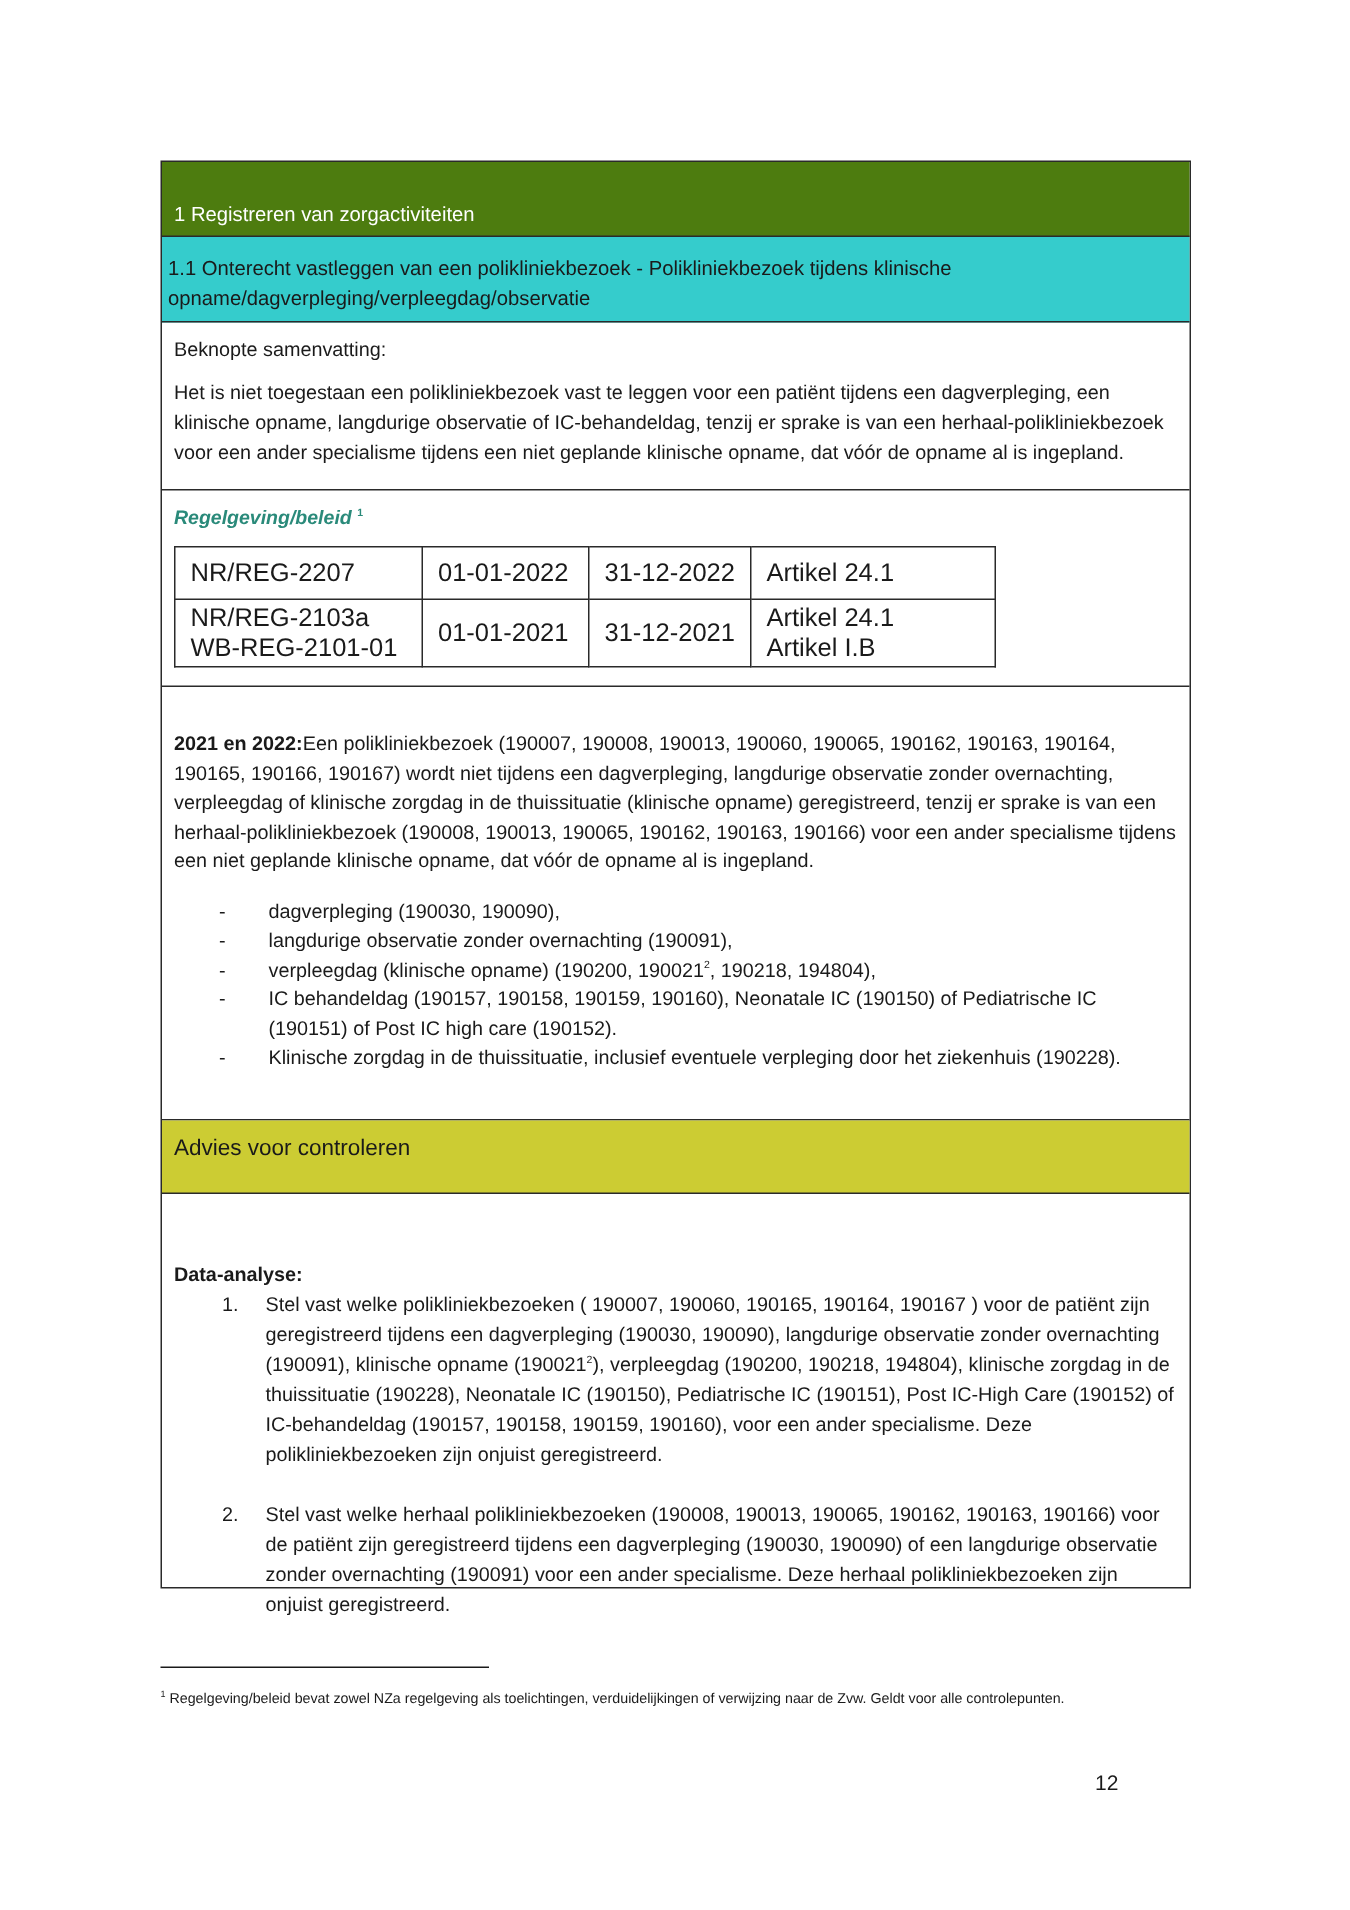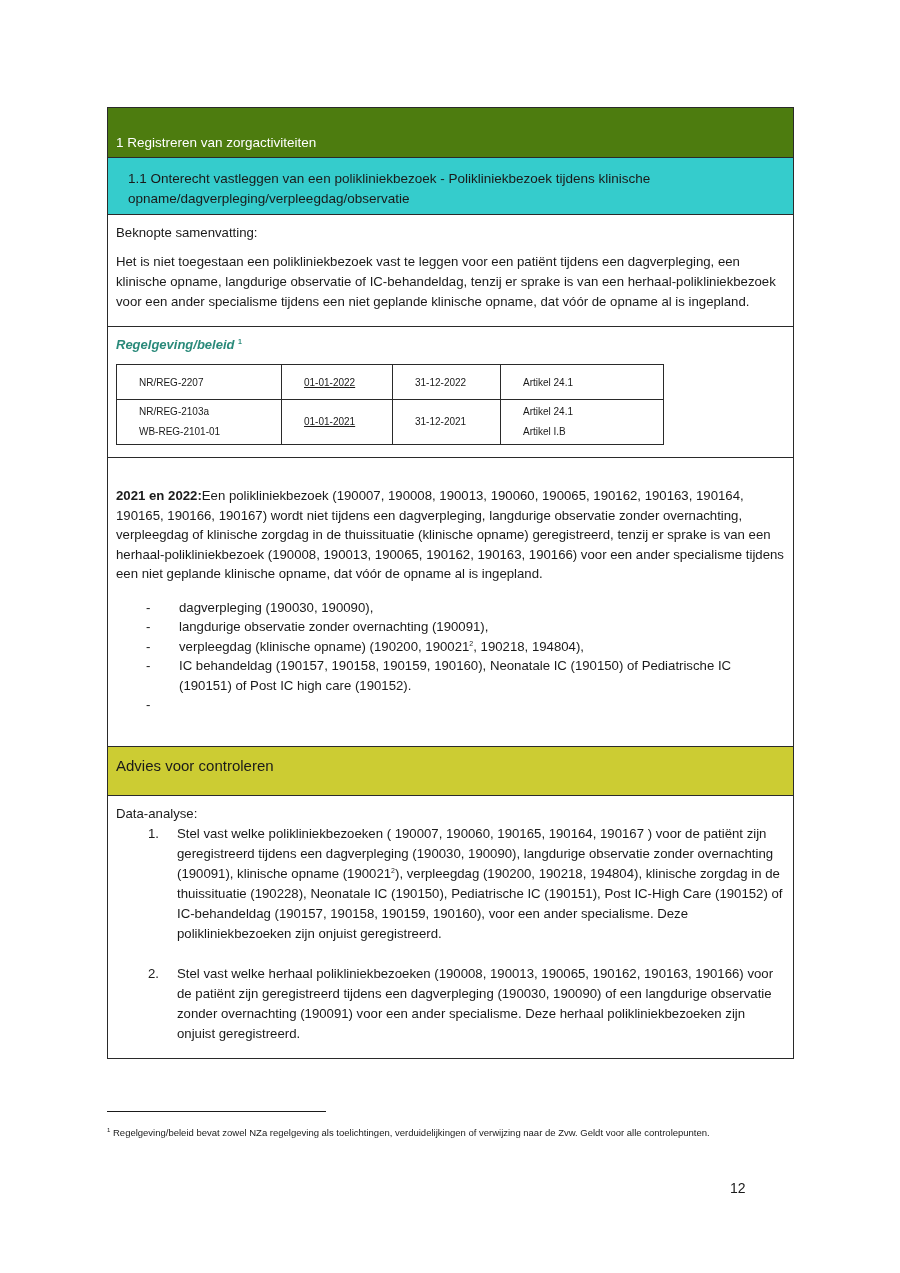--- a/index.html
+++ b/index.html
@@ -10,41 +10,41 @@
     border: 1.5px solid #2a2a2a;
   }
   .row { border-bottom: 1.5px solid #2a2a2a; }
   .row:last-child { border-bottom: none; }
   .h1 {
     background: #4d7c0f; color: #ffffff; height: 50px;
     padding: 27px 8px 0 8px; font-size: 13.5px;
   }
   .h2 {
     background: #35cccc; color: #1a1a1a; height: 57px;
-    padding: 11px 8px 0 20px; line-height: 20px; font-size: 13.5px;
+    padding: 11px 8px 0 4px; line-height: 20px; font-size: 13.5px;
   }
   .summary { height: 112px; padding: 8px 8px 0 8px; line-height: 20px; }
   .summary .lbl { margin-bottom: 9px; }
   .reg { height: 131px; padding: 10px 8px 0 8px; }
   .reg-title { color: #2a8a7a; font-style: italic; font-weight: bold; font-size: 13px; margin-bottom: 12px; }
   .reg-title sup { font-size: 7px; font-style: normal; }
   table.regtab { border-collapse: collapse; width: 548px; margin-left: 0; }
-  table.regtab td { border: 1.5px solid #2a2a2a; font-size: 10px; padding: 2px 22px; vertical-align: middle; }
+  table.regtab td { border: 1.5px solid #2a2a2a; font-size: 17px; padding: 2px 10px; vertical-align: middle; }
   table.regtab tr.r1 td { height: 35px; }
   table.regtab tr.r2 td { height: 40px; line-height: 20px; }
-  .c1 { width: 165px; } .c2 { width: 111px; text-decoration: underline; } .c3 { width: 108px; }
+  .c1 { width: 165px; } .c2 { width: 111px; } .c3 { width: 108px; }
   .rules { height: 289px; padding: 28px 8px 0 8px; line-height: 19.5px; }
   .rules b { font-weight: bold; }
   .rules ul { list-style: none; margin-top: 14px; padding-left: 30px; }
   .rules li { position: relative; padding-left: 33px; line-height: 19.5px; }
   .rules li .dash { position: absolute; left: 0; top: 0; }
   sup.fn { font-size: 7px; vertical-align: super; line-height: 0; }
   .advies { background: #cccc33; height: 49px; padding: 10px 8px 0 8px; font-size: 15px; }
   .analysis { height: 262px; padding: 8px 8px 0 8px; line-height: 20px; }
-  .analysis .lbl { font-weight: normal; }
+  .analysis .lbl { font-weight: bold; margin-top: 36px; }
   .analysis ol { list-style: none; padding-left: 32px; }
   .analysis li { position: relative; padding-left: 29px; line-height: 20px; }
   .analysis li .num { position: absolute; left: 0; top: 0; }
   .analysis li + li { margin-top: 20px; }
   .fn-rule { position: absolute; left: 107px; top: 1111px; width: 219px; border-top: 1.5px solid #1a1a1a; }
   .footnote { position: absolute; left: 107px; top: 1122px; width: 680px; font-size: 9.5px; line-height: 16px; }
   .footnote sup { font-size: 6px; }
   .page-num { position: absolute; left: 730px; top: 1180px; font-size: 14px; }
 </style>
 </head>
@@ -91,21 +91,21 @@
   </div>
   <div class="row rules">
     <div>
       <b>2021 en 2022:</b><span>Een polikliniekbezoek (190007, 190008, 190013, 190060, 190065, 190162, 190163, 190164, 190165, 190166, 190167) wordt niet tijdens een dagverpleging, langdurige observatie zonder overnachting, verpleegdag of klinische zorgdag in de thuissituatie (klinische opname) geregistreerd, tenzij er sprake is van een herhaal-polikliniekbezoek (190008, 190013, 190065, 190162, 190163, 190166) voor een ander specialisme tijdens een niet geplande klinische opname, dat vóór de opname al is ingepland.</span>
     </div>
     <ul>
       <li><span class="dash">-</span><span>dagverpleging (190030, 190090),</span></li>
       <li><span class="dash">-</span><span>langdurige observatie zonder overnachting (190091),</span></li>
       <li><span class="dash">-</span><span>verpleegdag (klinische opname) (190200, 190021</span><sup class="fn">2</sup><span>, 190218, 194804),</span></li>
       <li><span class="dash">-</span><span>IC behandeldag (190157, 190158, 190159, 190160), Neonatale IC (190150) of Pediatrische IC (190151) of Post IC high care (190152).</span></li>
-      <li><span class="dash">-</span></li>
+      <li><span class="dash">-</span><span>Klinische zorgdag in de thuissituatie, inclusief eventuele verpleging door het ziekenhuis (190228).</span></li>
     </ul>
   </div>
   <div class="row advies">
     <span>Advies voor controleren</span>
   </div>
   <div class="row analysis">
     <div class="lbl">Data-analyse:</div>
     <ol>
       <li><span class="num">1.</span><span>Stel vast welke polikliniekbezoeken ( 190007, 190060, 190165, 190164, 190167 ) voor de patiënt zijn geregistreerd tijdens een dagverpleging (190030, 190090), langdurige observatie zonder overnachting (190091), klinische opname (190021</span><sup class="fn">2</sup><span>), verpleegdag (190200, 190218, 194804), klinische zorgdag in de thuissituatie (190228), Neonatale IC (190150), Pediatrische IC (190151), Post IC-High Care (190152) of IC-behandeldag (190157, 190158, 190159, 190160), voor een ander specialisme. Deze polikliniekbezoeken zijn onjuist geregistreerd.</span></li>
       <li><span class="num">2.</span><span>Stel vast welke herhaal polikliniekbezoeken (190008, 190013, 190065, 190162, 190163, 190166) voor de patiënt zijn geregistreerd tijdens een dagverpleging (190030, 190090) of een langdurige observatie zonder overnachting (190091) voor een ander specialisme. Deze herhaal polikliniekbezoeken zijn onjuist geregistreerd.</span></li>

